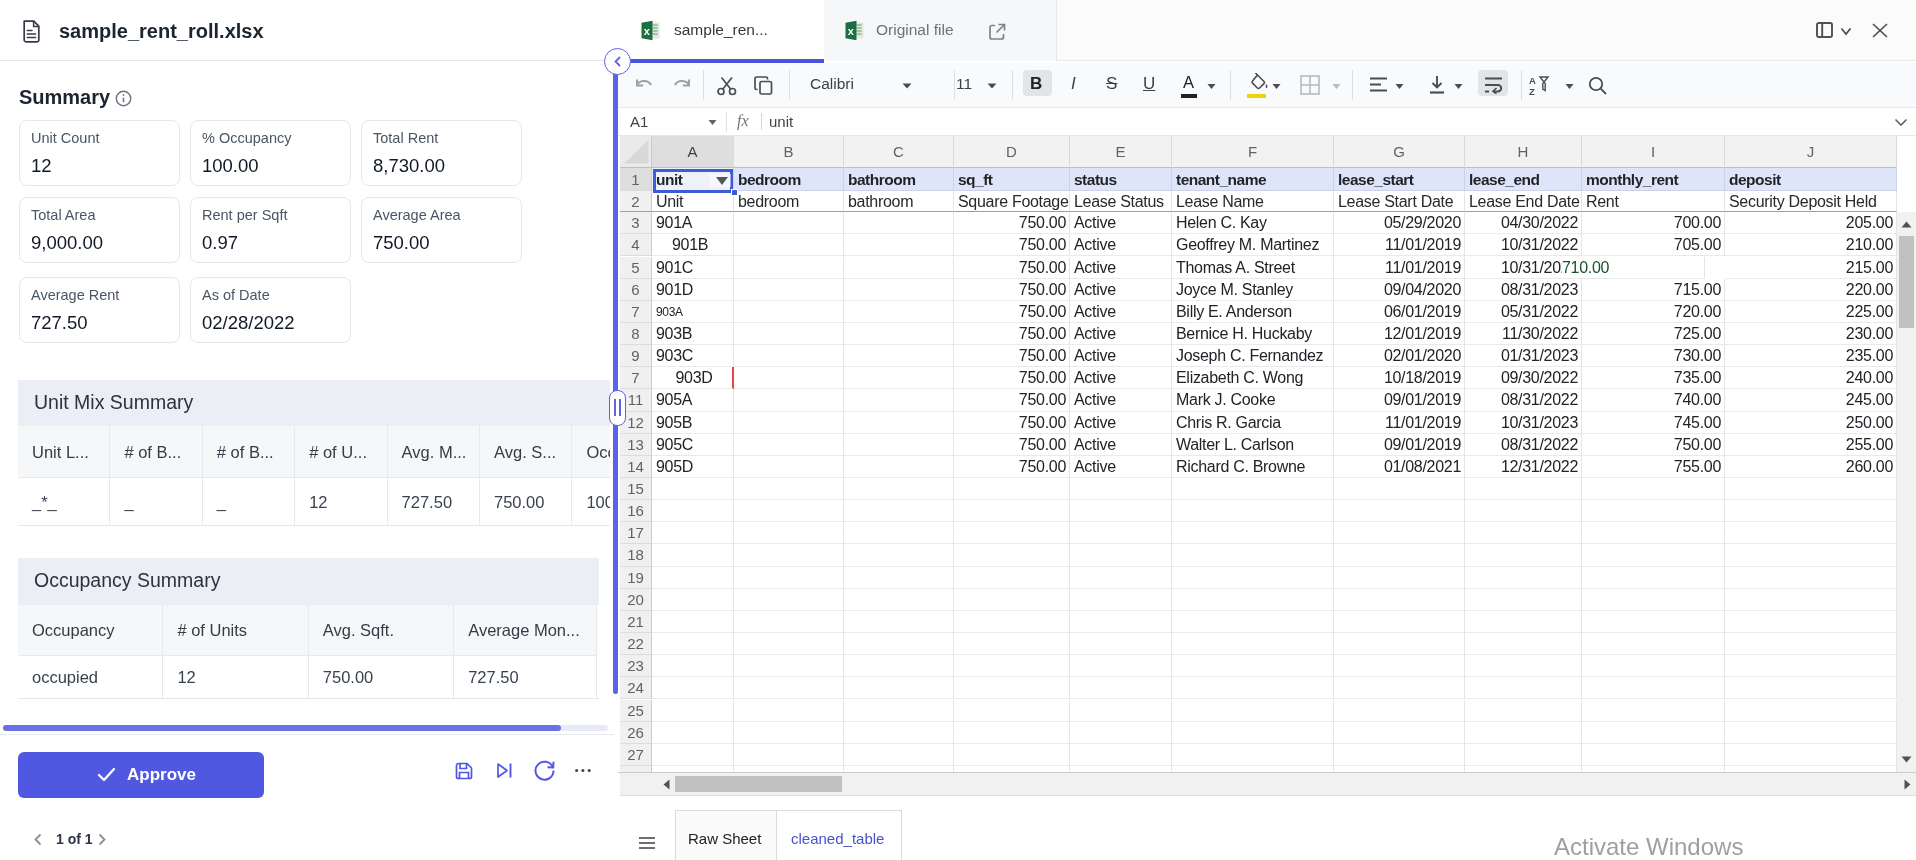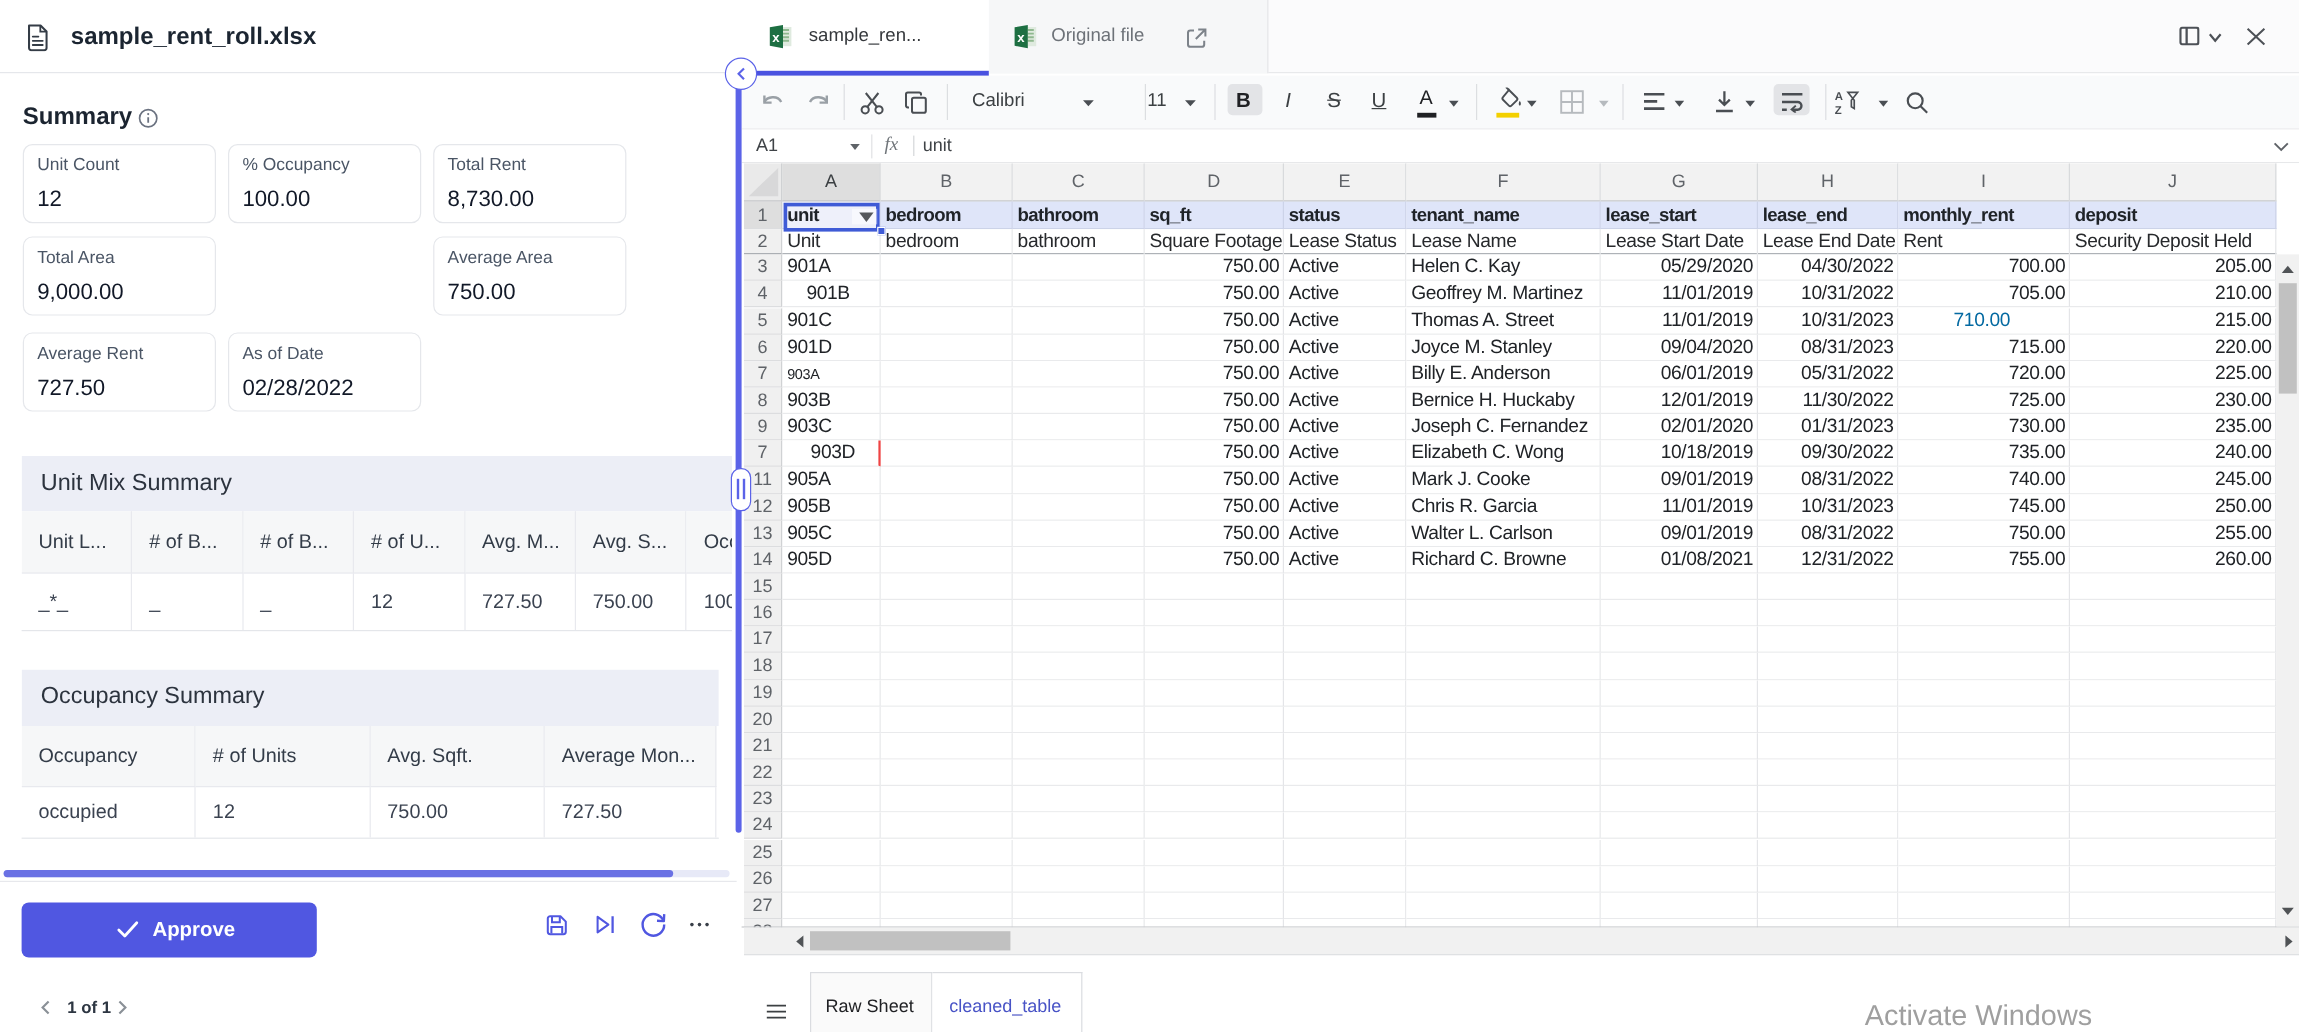--- a/index.html
+++ b/index.html
@@ -43,20 +43,24 @@
         <div class="lbl">% Occupancy</div>
         <div class="val">100.00</div>
       </div>
 <div class="card" style="left:361px;top:120px;">
         <div class="lbl">Total Rent</div>
         <div class="val">8,730.00</div>
       </div>
 <div class="card" style="left:19px;top:197px;">
         <div class="lbl">Total Area</div>
         <div class="val">9,000.00</div>
+      </div>
+<div class="card" style="left:190px;top:197px;">
+        <div class="lbl">Rent per Sqft</div>
+        <div class="val">0.97</div>
       </div>
 <div class="card" style="left:361px;top:197px;">
         <div class="lbl">Average Area</div>
         <div class="val">750.00</div>
       </div>
 <div class="card" style="left:19px;top:277px;">
         <div class="lbl">Average Rent</div>
         <div class="val">727.50</div>
       </div>
 <div class="card" style="left:190px;top:277px;">
@@ -338,21 +342,21 @@
 <div class="cell" style="left:1107px;top:98.35px;width:172px;height:22.15px;background:#fff;border-right:1px solid #e4e5e8;border-bottom:1px solid #e9eaec;font-size:16px;color:#202327;line-height:22.15px;padding-right:3px;text-align:right;letter-spacing:-0.3px;">210.00</div>
 <div class="abs" style="left:2px;top:120.5px;width:32px;height:22.15px;background:#f0f0f0;border-right:1px solid #c9cbce;border-bottom:1px solid #dcdddf;font-size:15px;color:#5f6368;text-align:center;line-height:22.15px;">5</div>
 <div class="cell" style="left:34px;top:120.5px;width:82px;height:22.15px;background:#fff;border-right:1px solid #e4e5e8;border-bottom:1px solid #e9eaec;font-size:16px;color:#202327;line-height:22.15px;padding-left:4px;text-align:left;letter-spacing:-0.3px;">901C</div>
 <div class="cell" style="left:116px;top:120.5px;width:110px;height:22.15px;background:#fff;border-right:1px solid #e4e5e8;border-bottom:1px solid #e9eaec;font-size:16px;color:#202327;line-height:22.15px;padding-left:4px;text-align:left;letter-spacing:-0.3px;"></div>
 <div class="cell" style="left:226px;top:120.5px;width:110px;height:22.15px;background:#fff;border-right:1px solid #e4e5e8;border-bottom:1px solid #e9eaec;font-size:16px;color:#202327;line-height:22.15px;padding-left:4px;text-align:left;letter-spacing:-0.3px;"></div>
 <div class="cell" style="left:336px;top:120.5px;width:116px;height:22.15px;background:#fff;border-right:1px solid #e4e5e8;border-bottom:1px solid #e9eaec;font-size:16px;color:#202327;line-height:22.15px;padding-right:3px;text-align:right;letter-spacing:-0.3px;">750.00</div>
 <div class="cell" style="left:452px;top:120.5px;width:102px;height:22.15px;background:#fff;border-right:1px solid #e4e5e8;border-bottom:1px solid #e9eaec;font-size:16px;color:#202327;line-height:22.15px;padding-left:4px;text-align:left;letter-spacing:-0.3px;">Active</div>
 <div class="cell" style="left:554px;top:120.5px;width:162px;height:22.15px;background:#fff;border-right:1px solid #e4e5e8;border-bottom:1px solid #e9eaec;font-size:16px;color:#202327;line-height:22.15px;padding-left:4px;text-align:left;letter-spacing:-0.3px;">Thomas A. Street</div>
 <div class="cell" style="left:716px;top:120.5px;width:131px;height:22.15px;background:#fff;border-right:1px solid #e4e5e8;border-bottom:1px solid #e9eaec;font-size:16px;color:#202327;line-height:22.15px;padding-right:3px;text-align:right;letter-spacing:-0.3px;">11/01/2019</div>
 <div class="cell" style="left:847px;top:120.5px;width:117px;height:22.15px;background:#fff;border-right:1px solid #e4e5e8;border-bottom:1px solid #e9eaec;font-size:16px;color:#202327;line-height:22.15px;padding-right:3px;text-align:right;letter-spacing:-0.3px;">10/31/2023</div>
-<div class="cell" style="left:964px;top:120.5px;width:143px;height:22.15px;background:#fff;border-right:1px solid #e4e5e8;border-bottom:1px solid #e9eaec;font-size:16px;color:#0369a1;line-height:22.15px;padding-right:3px;text-align:center;letter-spacing:-0.3px;">710.00</div>
+<div class="cell" style="left:944px;top:120.5px;width:143px;height:22.15px;background:#fff;border-right:1px solid #e4e5e8;border-bottom:1px solid #e9eaec;font-size:16px;color:#14532d;line-height:22.15px;padding-right:3px;text-align:left;letter-spacing:-0.3px;">710.00</div>
 <div class="cell" style="left:1107px;top:120.5px;width:172px;height:22.15px;background:#fff;border-right:1px solid #e4e5e8;border-bottom:1px solid #e9eaec;font-size:16px;color:#202327;line-height:22.15px;padding-right:3px;text-align:right;letter-spacing:-0.3px;">215.00</div>
 <div class="abs" style="left:2px;top:142.64999999999998px;width:32px;height:22.15px;background:#f0f0f0;border-right:1px solid #c9cbce;border-bottom:1px solid #dcdddf;font-size:15px;color:#5f6368;text-align:center;line-height:22.15px;">6</div>
 <div class="cell" style="left:34px;top:142.64999999999998px;width:82px;height:22.15px;background:#fff;border-right:1px solid #e4e5e8;border-bottom:1px solid #e9eaec;font-size:16px;color:#202327;line-height:22.15px;padding-left:4px;text-align:left;letter-spacing:-0.3px;">901D</div>
 <div class="cell" style="left:116px;top:142.64999999999998px;width:110px;height:22.15px;background:#fff;border-right:1px solid #e4e5e8;border-bottom:1px solid #e9eaec;font-size:16px;color:#202327;line-height:22.15px;padding-left:4px;text-align:left;letter-spacing:-0.3px;"></div>
 <div class="cell" style="left:226px;top:142.64999999999998px;width:110px;height:22.15px;background:#fff;border-right:1px solid #e4e5e8;border-bottom:1px solid #e9eaec;font-size:16px;color:#202327;line-height:22.15px;padding-left:4px;text-align:left;letter-spacing:-0.3px;"></div>
 <div class="cell" style="left:336px;top:142.64999999999998px;width:116px;height:22.15px;background:#fff;border-right:1px solid #e4e5e8;border-bottom:1px solid #e9eaec;font-size:16px;color:#202327;line-height:22.15px;padding-right:3px;text-align:right;letter-spacing:-0.3px;">750.00</div>
 <div class="cell" style="left:452px;top:142.64999999999998px;width:102px;height:22.15px;background:#fff;border-right:1px solid #e4e5e8;border-bottom:1px solid #e9eaec;font-size:16px;color:#202327;line-height:22.15px;padding-left:4px;text-align:left;letter-spacing:-0.3px;">Active</div>
 <div class="cell" style="left:554px;top:142.64999999999998px;width:162px;height:22.15px;background:#fff;border-right:1px solid #e4e5e8;border-bottom:1px solid #e9eaec;font-size:16px;color:#202327;line-height:22.15px;padding-left:4px;text-align:left;letter-spacing:-0.3px;">Joyce M. Stanley</div>
 <div class="cell" style="left:716px;top:142.64999999999998px;width:131px;height:22.15px;background:#fff;border-right:1px solid #e4e5e8;border-bottom:1px solid #e9eaec;font-size:16px;color:#202327;line-height:22.15px;padding-right:3px;text-align:right;letter-spacing:-0.3px;">09/04/2020</div>
 <div class="cell" style="left:847px;top:142.64999999999998px;width:117px;height:22.15px;background:#fff;border-right:1px solid #e4e5e8;border-bottom:1px solid #e9eaec;font-size:16px;color:#202327;line-height:22.15px;padding-right:3px;text-align:right;letter-spacing:-0.3px;">08/31/2023</div>

